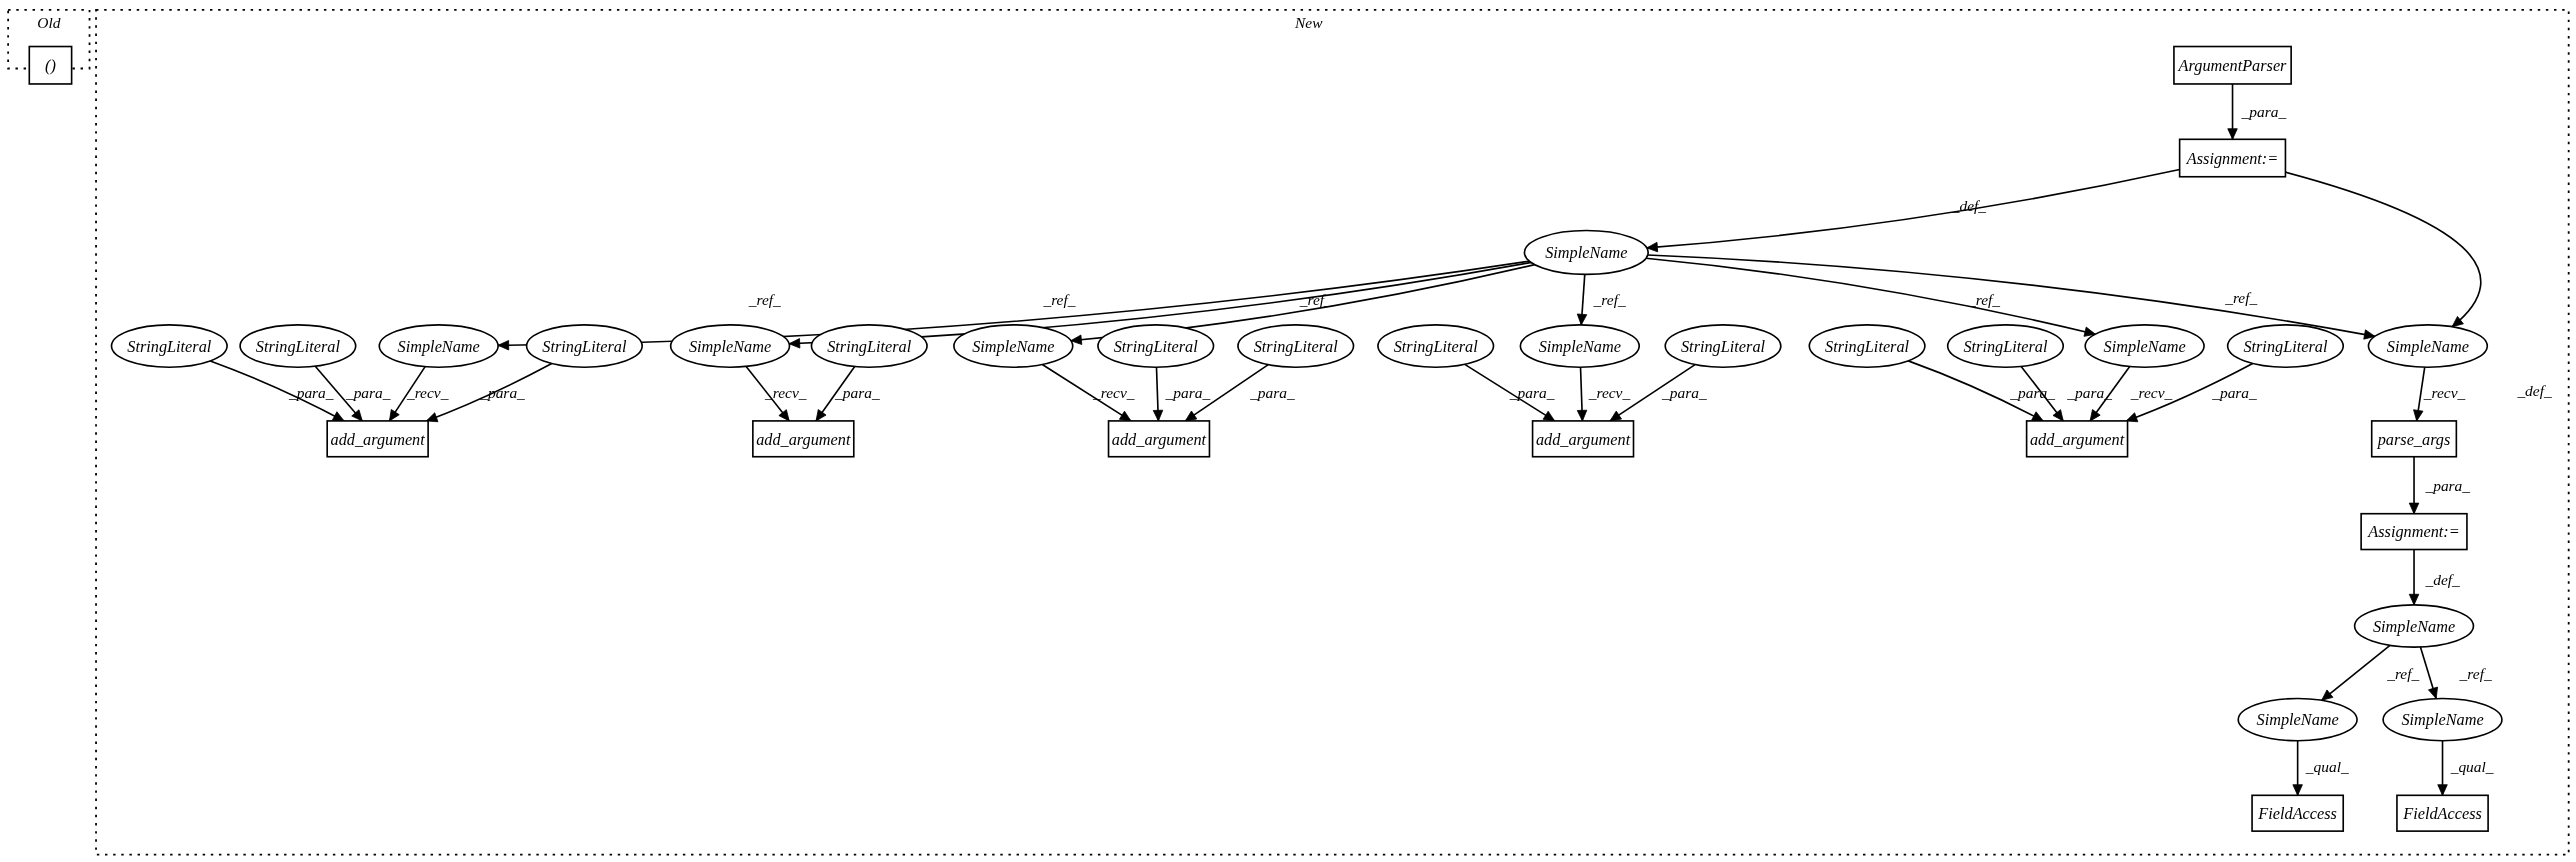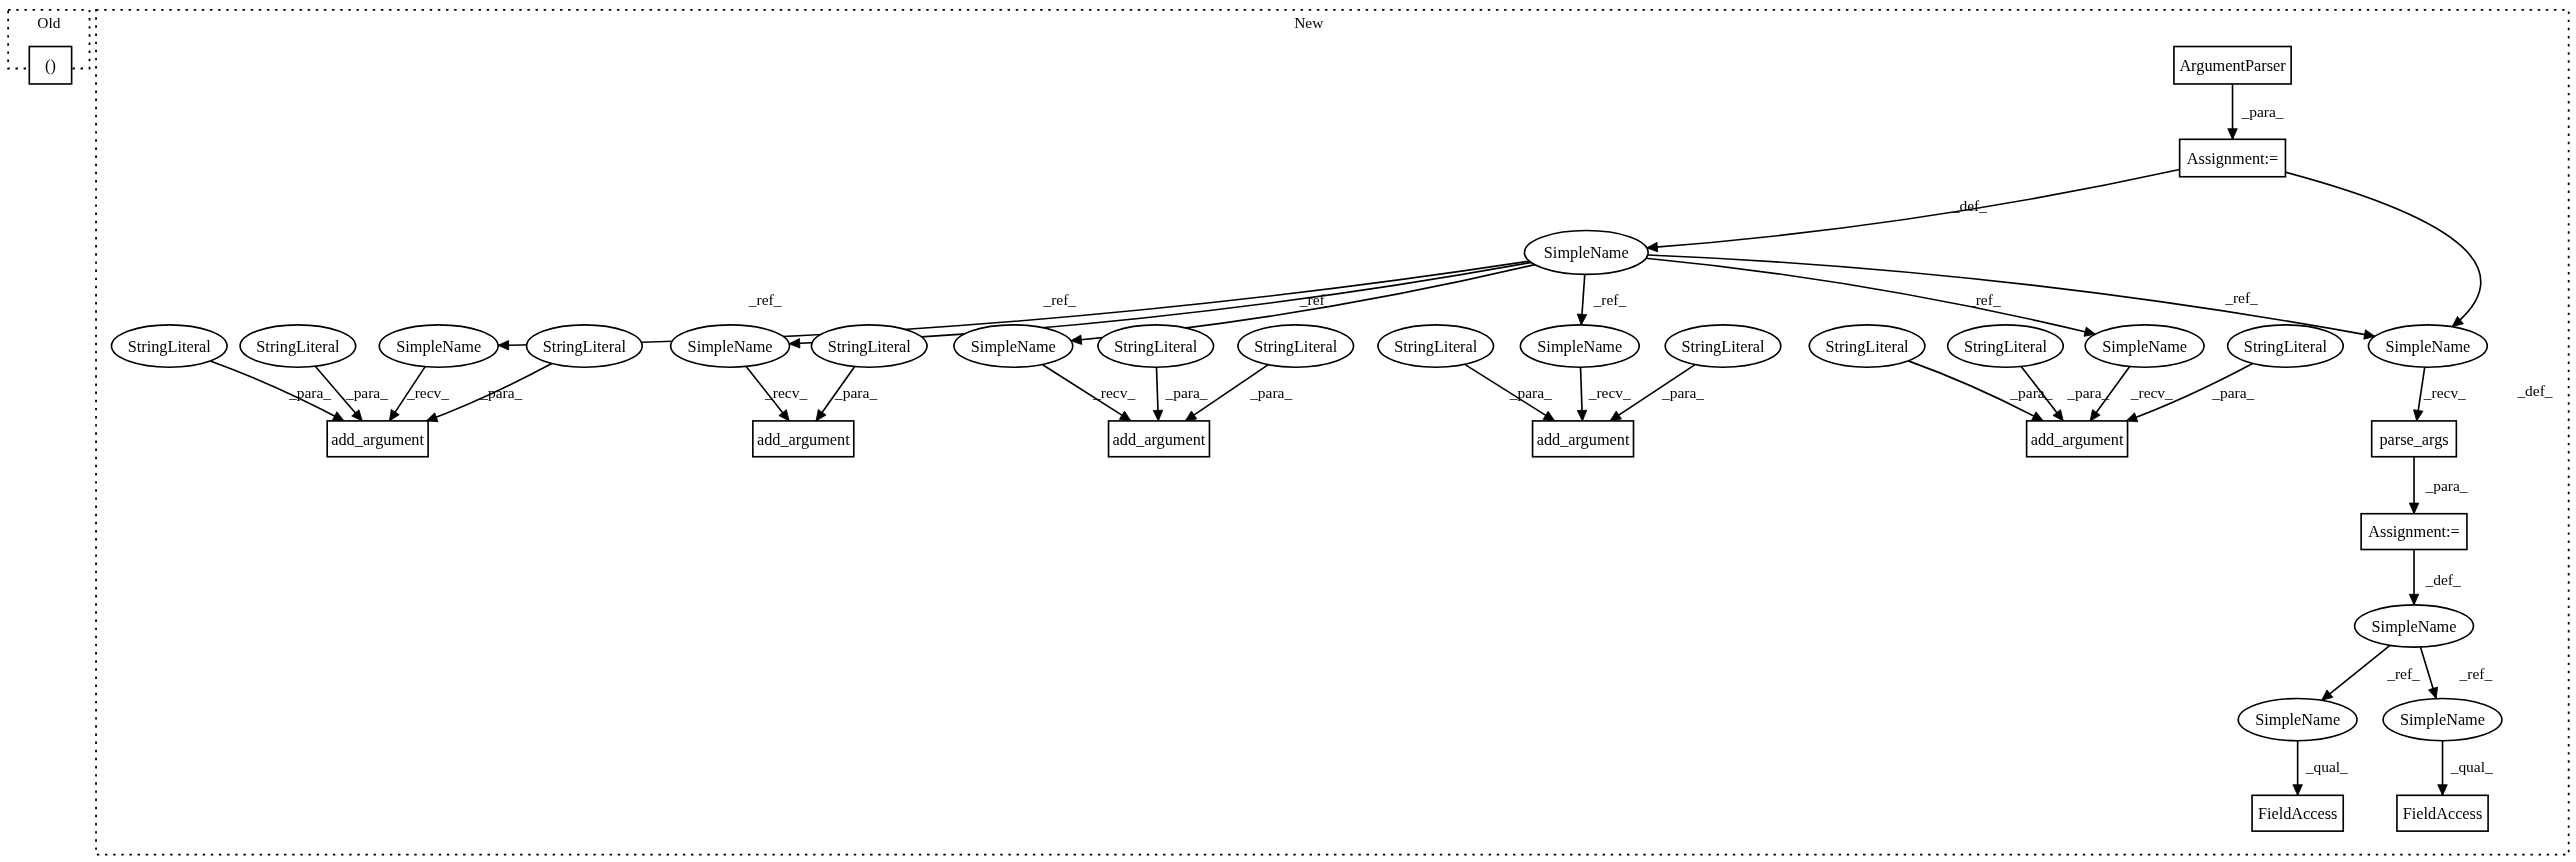--- a/index.html
+++ b/index.html
@@ -9,20 +9,21 @@
   }
   body {
     font-family: "Liberation Serif", "DejaVu Serif", serif;
   }
   #canvas {
     position: relative;
     width: 2576px;
     height: 863px;
     background: #ffffff;
     overflow: hidden;
+    font-style: italic;
   }
   svg#graph {
     position: absolute;
     left: 0;
     top: 0;
     width: 2576px;
     height: 863px;
   }
   .cluster-box {
     fill: none;

